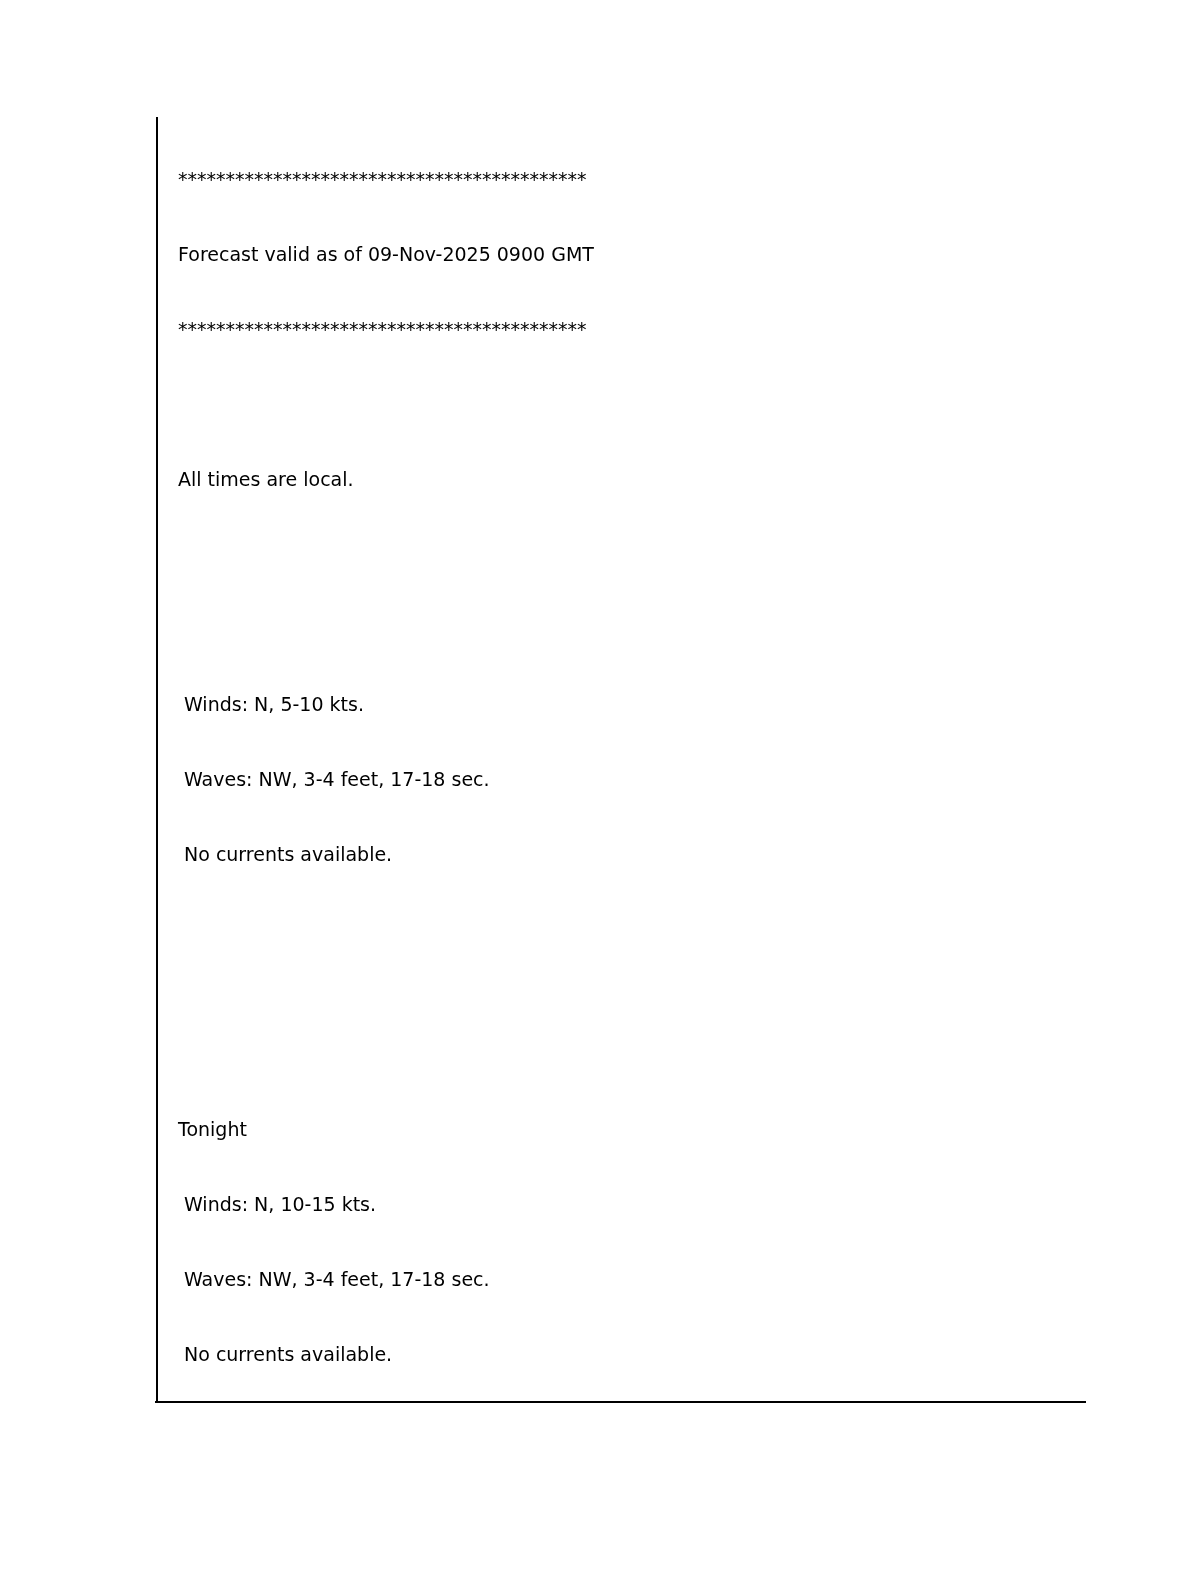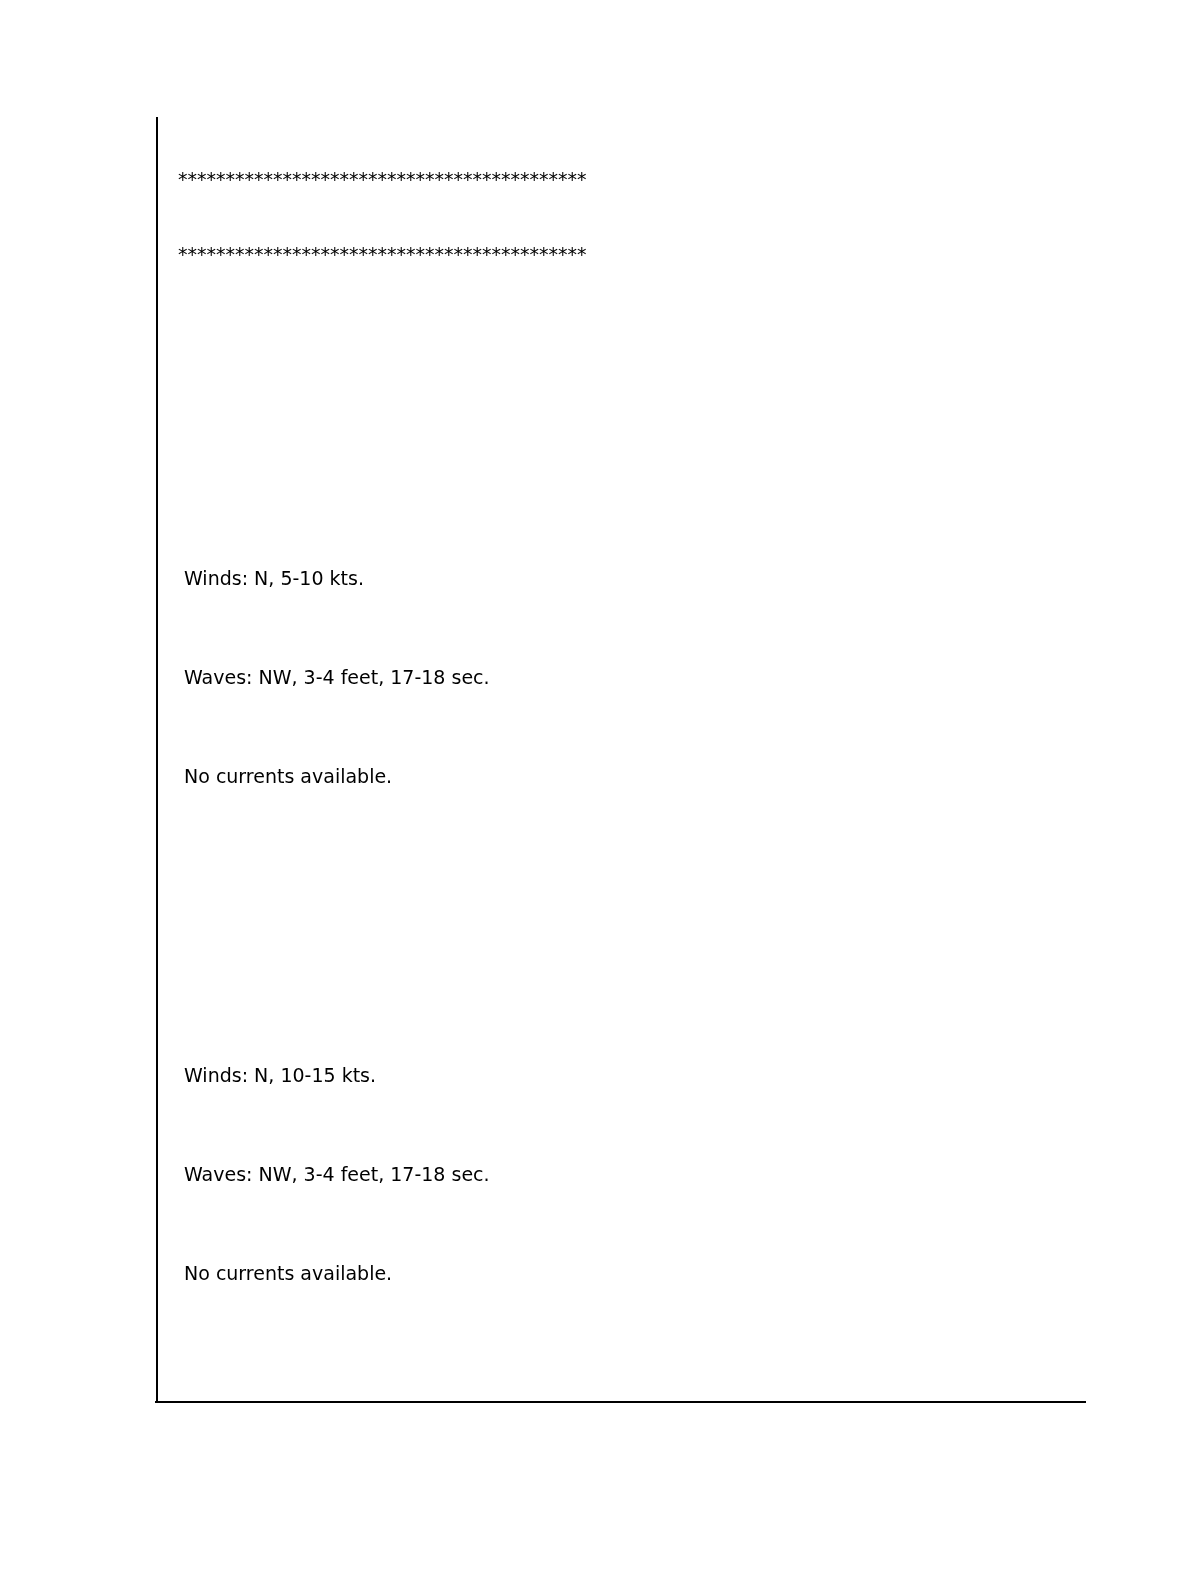--- a/index.html
+++ b/index.html
@@ -30,43 +30,46 @@
     height: 2px;
     background: #000000;
   }
   .textblock {
     position: absolute;
     left: 178px;
     top: 117px;
     white-space: pre;
   }
   .line { height: 25px; }
-  .detail { padding-left: 6px; margin-top: 24px; }
+  .detail { padding-left: 6px; }
 </style>
 </head>
 <body>
 
 <div class="page">
   <div class="frame-left"></div>
   <div class="frame-bottom"></div>
 
   <div class="textblock">
     <div class="line">*******************************************</div>
+    <div class="line">Forecast valid as of 09-Nov-2025 0900 GMT</div>
     <div class="line">*******************************************</div>
     <div class="line"></div>
+    <div class="line">All times are local.</div>
     <div class="line"></div>
 
     <div>
       <div class="line detail">Winds: N, 5-10 kts.</div>
       <div class="line detail">Waves: NW, 3-4 feet, 17-18 sec.</div>
       <div class="line detail">No currents available.</div>
       <div class="line"></div>
     </div>
 
     <div>
+      <div class="line">Tonight</div>
       <div class="line detail">Winds: N, 10-15 kts.</div>
       <div class="line detail">Waves: NW, 3-4 feet, 17-18 sec.</div>
       <div class="line detail">No currents available.</div>
       <div class="line"></div>
     </div>
 
     
 
     
 

